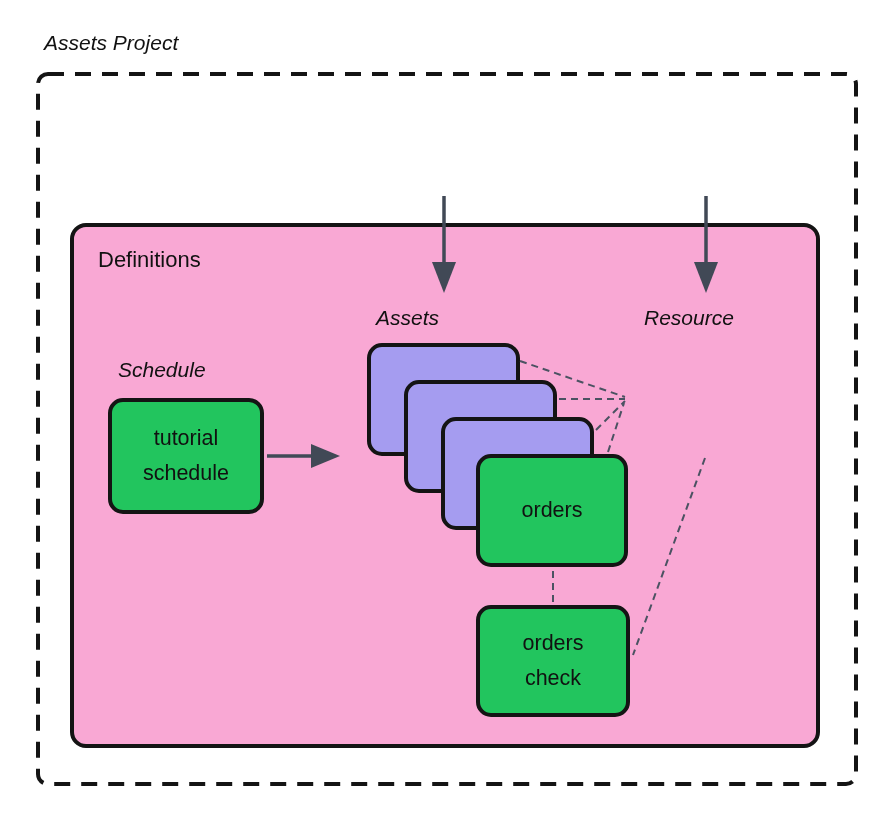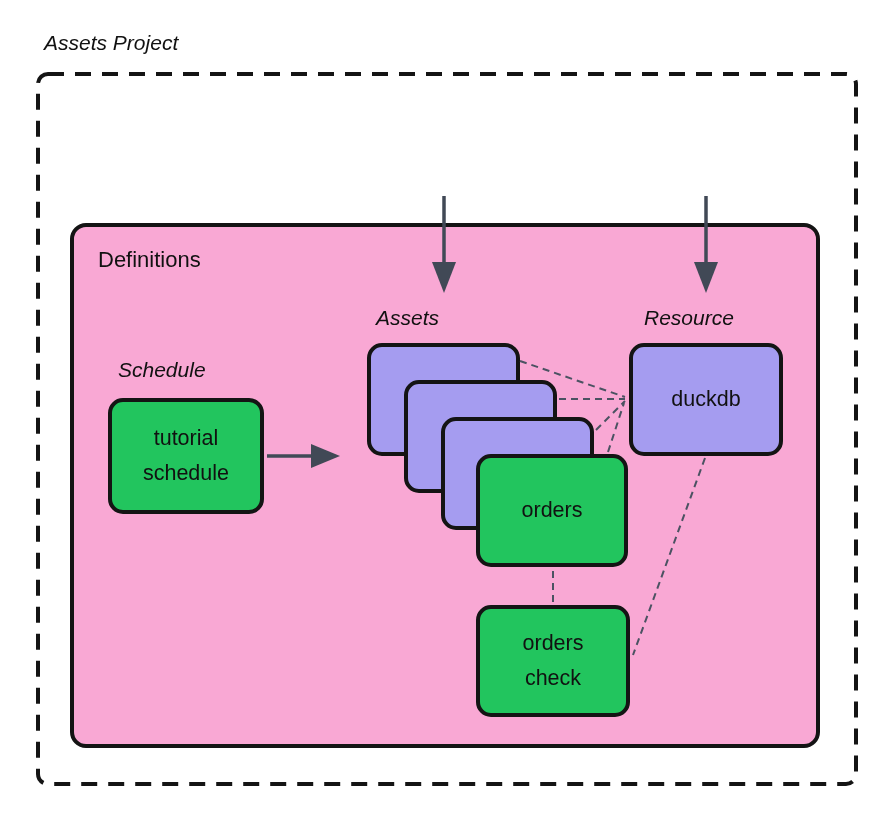--- a/index.html
+++ b/index.html
@@ -161,23 +161,20 @@
   <div class="node purple asset-card-1"></div>
   <div class="node purple asset-card-2"></div>
   <div class="node purple asset-card-3"></div>
 
   <div class="node white orders-aggregation">
     <div>
       <div>orders</div>
     </div>
   </div>
 
-  <div class="node purple duckdb">
-    <span>duckdb</span>
-  </div>
 
   <div class="node white orders-check">
     <div>
       <div>orders</div>
       <div>check</div>
     </div>
   </div>
 
   <svg class="overlay" viewBox="0 0 896 825" xmlns="http://www.w3.org/2000/svg">
     <rect class="outer-border" x="38" y="74" width="818" height="710" rx="10"></rect>

